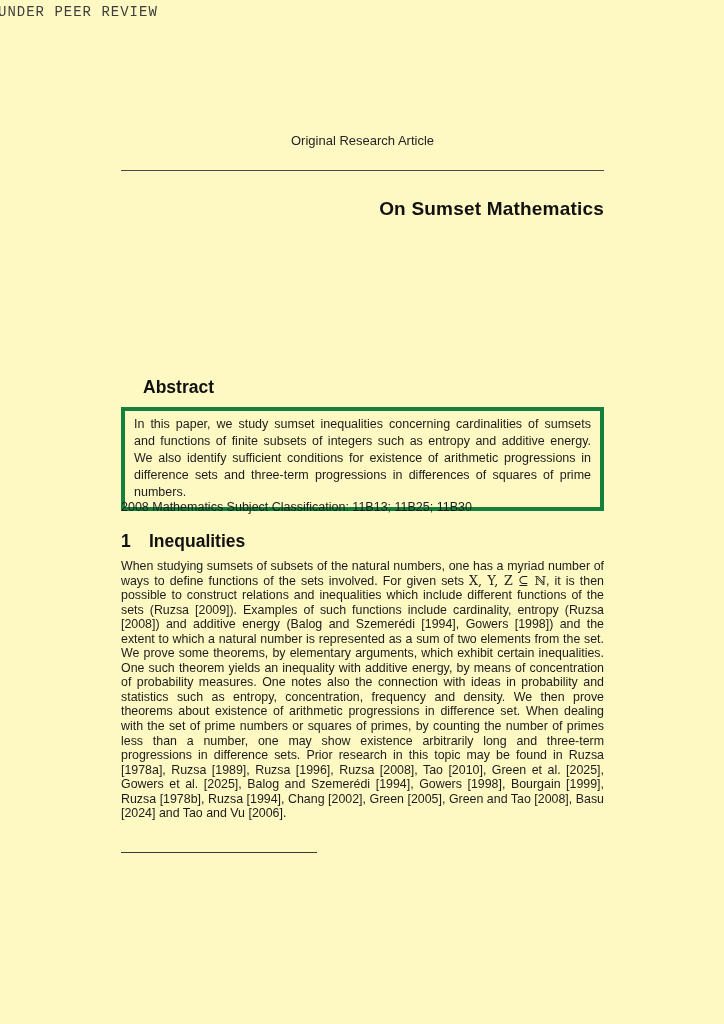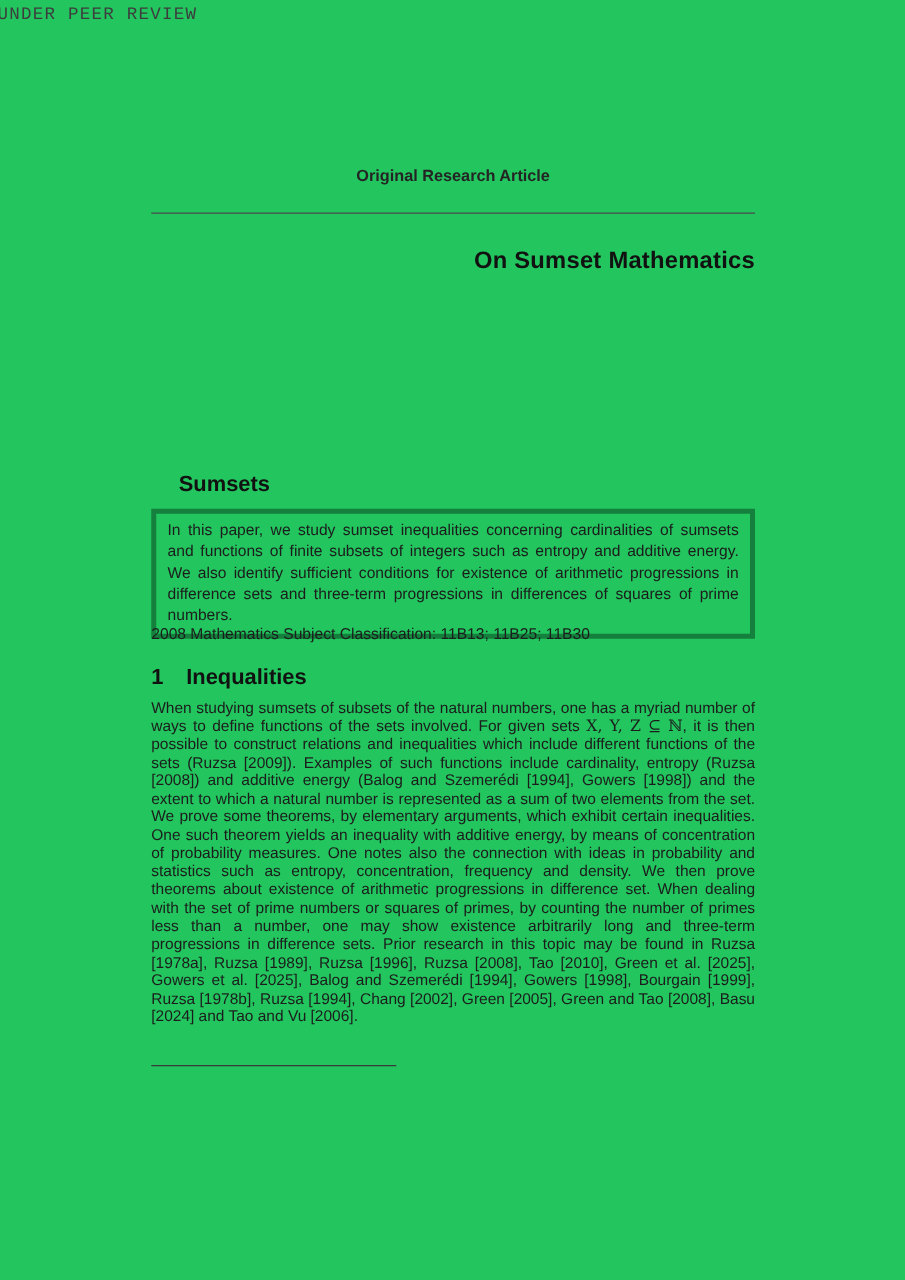--- a/index.html
+++ b/index.html
@@ -4,21 +4,21 @@
 <style>
   html, body {
     margin: 0;
     padding: 0;
     background: #ffffff;
   }
   .page {
     position: relative;
     width: 724px;
     height: 1024px;
-    background: #22c55e;
+    background: #fef9c3;
     font-family: "Liberation Sans", sans-serif;
     color: #1c1c1c;
     overflow: hidden;
   }
   .watermark {
     position: absolute;
     top: 4px;
     left: -2px;
     font-family: "Liberation Mono", "DejaVu Sans Mono", monospace;
     font-size: 14px;
@@ -29,21 +29,20 @@
   .column {
     position: absolute;
     left: 121px;
     width: 483px;
   }
   .article-type {
     top: 133px;
     text-align: center;
     font-size: 13px;
     color: #242424;
-    font-weight: bold;
   }
   .title-rule {
     top: 170px;
     border-top: 1px solid #4a4a4a;
     height: 0;
   }
   .paper-title {
     top: 198px;
     text-align: right;
     font-size: 19px;
@@ -115,21 +114,21 @@
 <div class="page">
 
   <div class="watermark">UNDER PEER REVIEW</div>
 
   <div class="column article-type" style="position:absolute;">Original Research Article</div>
 
   <div class="column title-rule" style="position:absolute;"></div>
 
   <div class="column paper-title" style="position:absolute;">On Sumset Mathematics</div>
 
-  <div class="abstract-heading" style="position:absolute;">Sumsets</div>
+  <div class="abstract-heading" style="position:absolute;">Abstract</div>
 
   <div class="column abstract-box" style="position:absolute;">
     <span>In this paper, we study sumset inequalities concerning cardinalities of sumsets and functions of finite subsets of integers such as entropy and additive energy.  We also identify sufficient conditions for existence of arithmetic progressions in difference sets and three-term progressions in differences of squares of prime numbers.</span>
   </div>
 
 
   <div class="column msc" style="position:absolute;">2008 Mathematics Subject Classification: 11B13; 11B25; 11B30</div>
 
   <div class="column section-heading sec1-heading" style="position:absolute;">
     <span class="sec-num">1</span><span>Inequalities</span>

